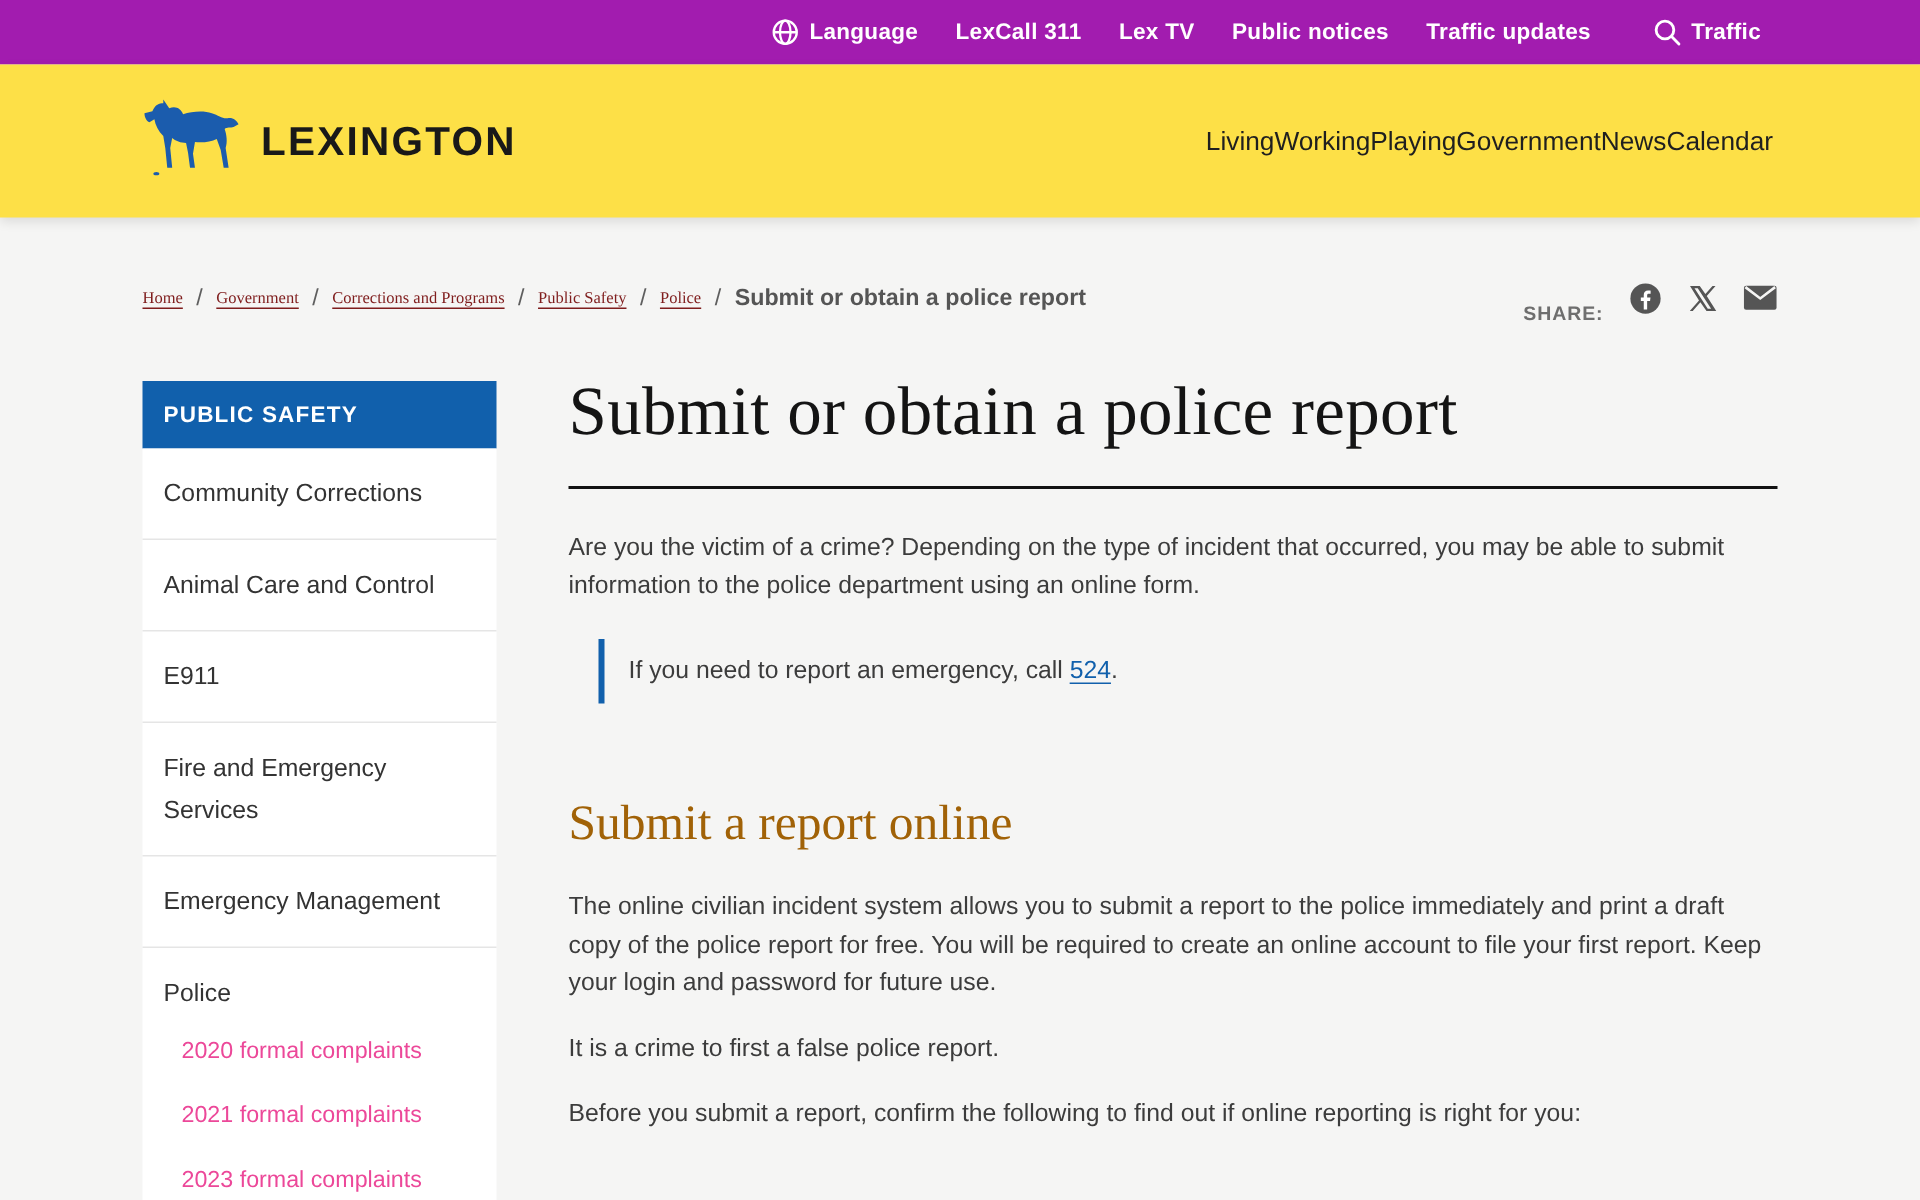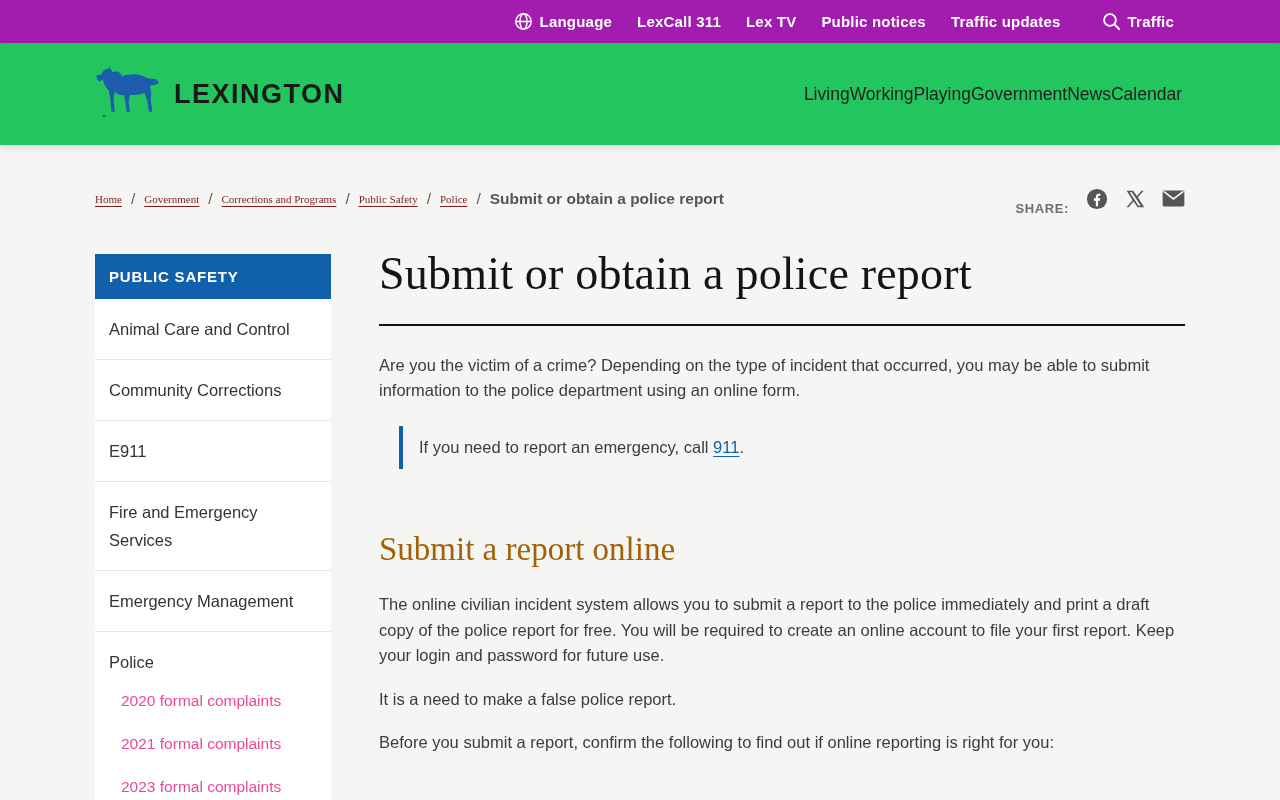--- a/index.html
+++ b/index.html
@@ -20,21 +20,21 @@
   }
   .utility-item {
     font-size:15px; font-weight:600; color:#fff; text-decoration:none;
     display:flex; align-items:center; gap:7px; letter-spacing:.2px;
   }
   .utility-search { margin-left:16px; }
   .utility-icon { display:inline-flex; }
 
   
   .site-header {
-    height:102px; background:#22c55e; display:flex; align-items:center;
+    height:102px; background:#fde047; display:flex; align-items:center;
     padding:0 98px 0 95px; box-shadow:0 3px 7px rgba(0,0,0,.10);
     position:relative; z-index:2;
   }
   .brand { display:flex; align-items:center; gap:13px; text-decoration:none; }
   .brand-name {
     font-size:27px; font-weight:800; letter-spacing:1.5px; color:#191919;
   }
   .main-nav { margin-left:auto; display:flex; }
   .main-nav a {
     font-size:17.5px; font-weight:500; color:#1f1f1f; text-decoration:none;
@@ -196,22 +196,22 @@
         </svg>
     </span>
   </div>
 </div>
 
 <div class="page-body">
 
   <aside class="sidebar">
     <div class="sidebar-header">PUBLIC SAFETY</div>
     <ul class="sidebar-list">
+      <li class="sidebar-item">Community Corrections</li>
       <li class="sidebar-item">Animal Care and Control</li>
-      <li class="sidebar-item">Community Corrections</li>
       <li class="sidebar-item">E911</li>
       <li class="sidebar-item">Fire and Emergency Services</li>
       <li class="sidebar-item">Emergency Management</li>
       <li class="sidebar-item">
         <span>Police</span>
         <ul class="sidebar-sublist">
           <li class="sidebar-subitem">2020 formal complaints</li>
           <li class="sidebar-subitem">2021 formal complaints</li>
           <li class="sidebar-subitem">2023 formal complaints</li>
           <li class="sidebar-subitem">Bureau of Administration</li>
@@ -220,26 +220,26 @@
     </ul>
   </aside>
 
   <main class="main-col">
     <h1 class="page-title">Submit or obtain a police report</h1>
     <hr class="title-rule">
 
     <p>Are you the victim of a crime? Depending on the type of incident that occurred, you may be able to submit information to the police department using an online form.</p>
 
     <blockquote class="emergency-quote">
-      <p><span>If you need to report an emergency, call </span><a class="text-link">911</a><span>.</span></p>
+      <p><span>If you need to report an emergency, call </span><a class="text-link">524</a><span>.</span></p>
     </blockquote>
 
     <h2 class="section-heading">Submit a report online</h2>
 
     <p>The online civilian incident system allows you to submit a report to the police immediately and print a draft copy of the police report for free. You will be required to create an online account to file your first report. Keep your login and password for future use.</p>
 
-    <p>It is a need to make a false police report.</p>
+    <p>It is a crime to first a false police report.</p>
 
 
     <p>Before you submit a report, confirm the following to find out if online reporting is right for you:</p>
   </main>
 
 </div>
 
 </body></html>

